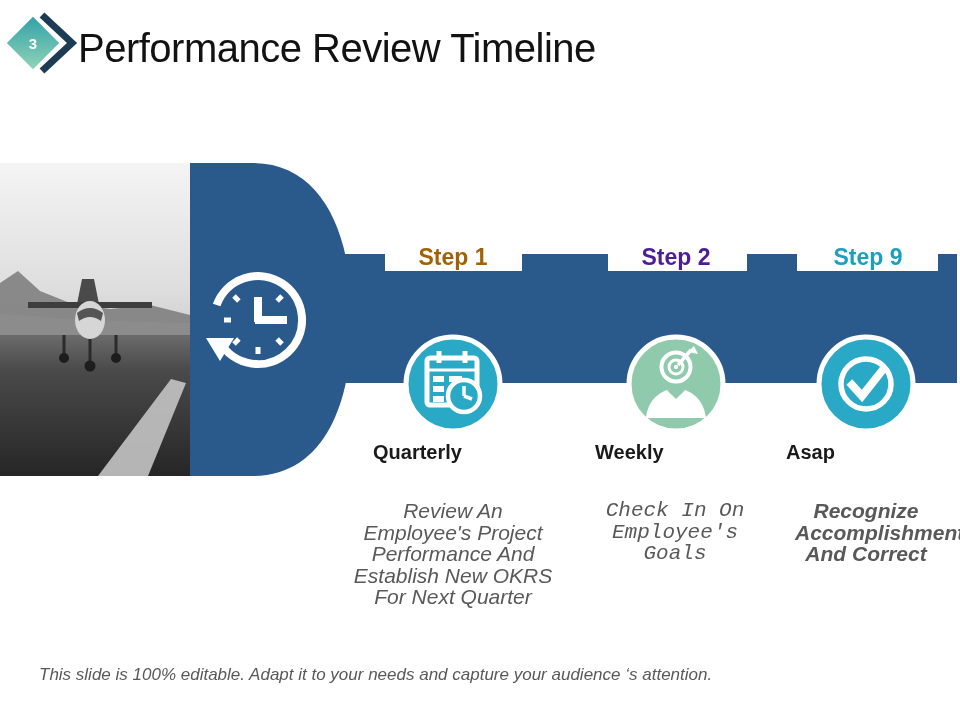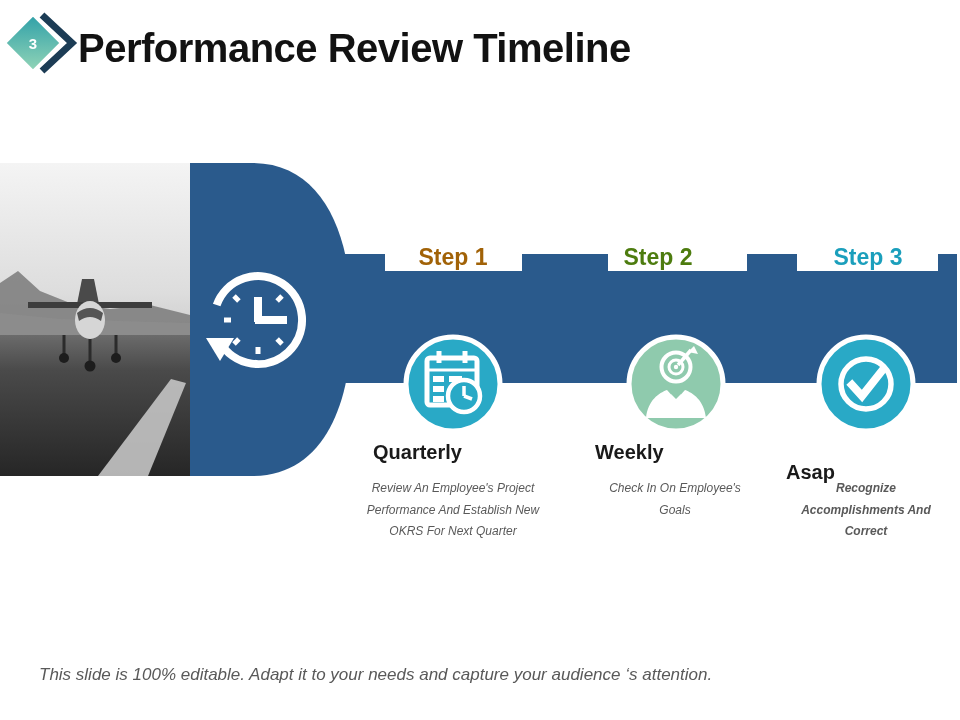--- a/index.html
+++ b/index.html
@@ -3,42 +3,42 @@
 <meta charset="utf-8">
 <style>
   html,body{margin:0;padding:0;}
   body{
     width:960px;height:720px;position:relative;overflow:hidden;
     background:#ffffff;font-family:"Liberation Sans",sans-serif;
   }
   .abs{position:absolute;}
   #title{
     left:78px;top:26px;width:780px;
-    font-size:40px;font-weight:700;color:#121212;letter-spacing:-0.5px;
+    font-size:40px;font-weight:400;color:#121212;letter-spacing:-0.5px;
   }
   .step-label{
     top:244px;width:150px;text-align:center;
     font-size:23px;font-weight:700;
   }
   .step-label.s1{left:378px;color:#a16207;}
-  .step-label.s2{left:583px;color:#4d7c0f;}
+  .step-label.s2{left:601px;color:#4c1d95;}
   .step-label.s3{left:793px;color:#1B9FBC;}
   .step-heading{
     top:441px;width:160px;
     font-size:20px;font-weight:700;color:#1a1a1a;
   }
   .step-heading.s1{left:373px;}
   .step-heading.s2{left:595px;}
-  .step-heading.s3{left:786px;margin-top:20px;}
+  .step-heading.s3{left:786px;}
   .step-desc{
-    top:478px;text-align:center;
-    font-size:12px;font-style:italic;color:#595959;line-height:21.5px;
+    top:500px;text-align:center;
+    font-size:21px;font-style:italic;color:#595959;line-height:21.5px;
   }
   .step-desc.s1{left:350px;width:206px;}
-  .step-desc.s2{left:600px;width:150px;}
+  .step-desc.s2{left:600px;width:150px;font-family:Liberation Mono, monospace;}
   .step-desc.s3{left:795px;width:142px;font-weight:bold;}
   #footer{
     left:0;top:665px;width:960px;text-align:left;
     font-size:17px;font-style:italic;color:#595959;margin-left:39px;
   }
 </style>
 </head>
 <body>
 
 <svg class="abs" style="left:0;top:3px" width="92" height="88" viewBox="0 0 92 88">
@@ -142,21 +142,21 @@
 
   <circle cx="866" cy="384" r="47" fill="#29A9C6" stroke="#ffffff" stroke-width="5"></circle>
   <g>
     <circle cx="866" cy="384" r="25" fill="none" stroke="#ffffff" stroke-width="5.5"></circle>
     <path d="M852,385 L862,396 L881,372" fill="none" stroke="#ffffff" stroke-width="8" stroke-linecap="square"></path>
   </g>
 </svg>
 
 <div class="abs step-label s1">Step 1</div>
 <div class="abs step-label s2">Step 2</div>
-<div class="abs step-label s3">Step 3</div>
+<div class="abs step-label s3">Step 9</div>
 
 <div class="abs step-heading s1">Quarterly</div>
 <div class="abs step-heading s2">Weekly</div>
 <div class="abs step-heading s3">Asap</div>
 
 <div class="abs step-desc s1">Review An Employee's Project Performance And Establish New OKRS For Next Quarter</div>
 <div class="abs step-desc s2">Check In On Employee's Goals</div>
 <div class="abs step-desc s3">Recognize Accomplishments And Correct</div>
 
 <div id="footer" class="abs">This slide is 100% editable. Adapt it to your needs and capture your  audience ‘s attention.</div>

